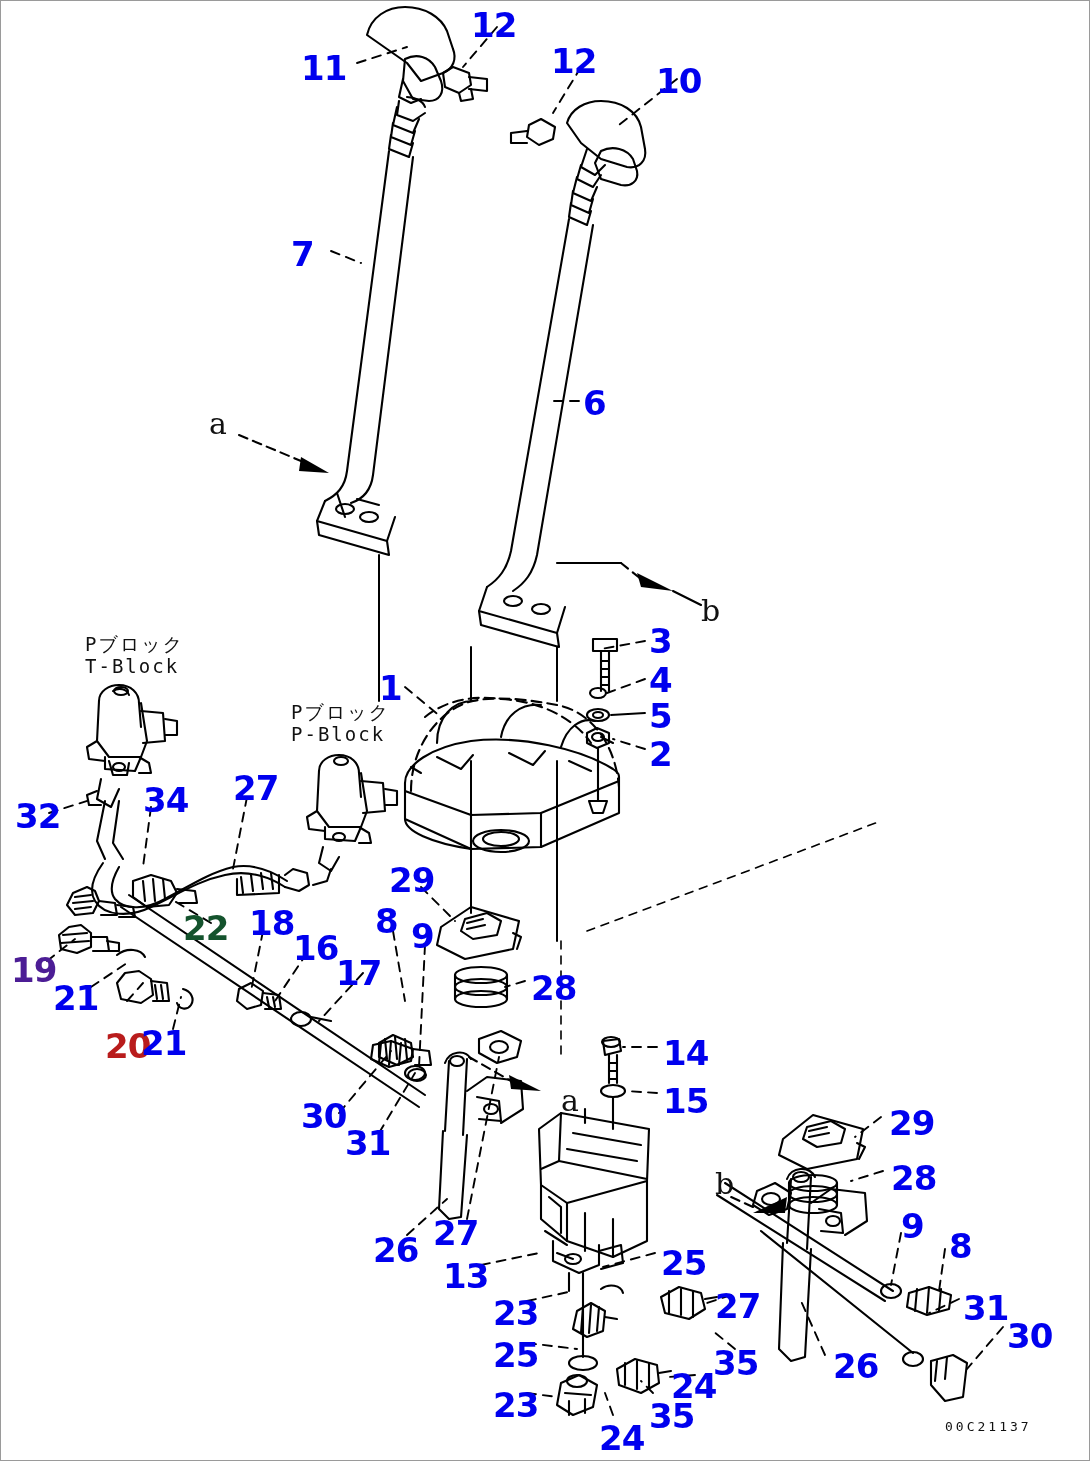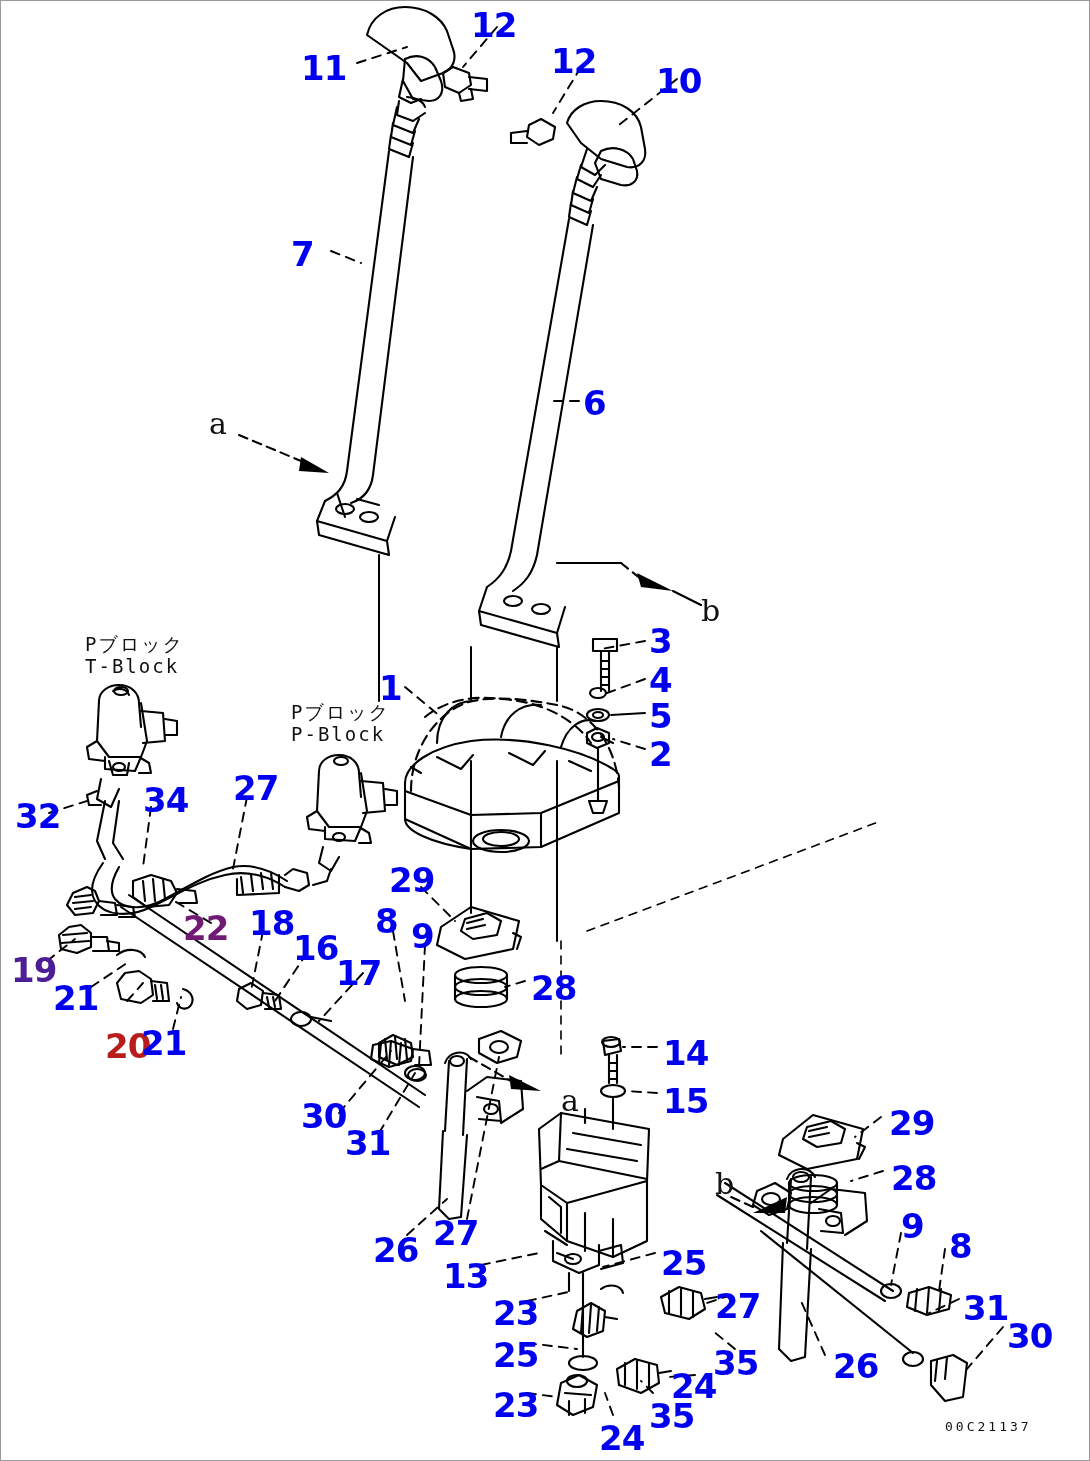--- a/index.html
+++ b/index.html
@@ -478,21 +478,21 @@
       <div class="cal" style="left: 648px; top: 698px; color: rgb(0, 0, 238);">5</div>
       <div class="cal" style="left: 648px; top: 736px; color: rgb(0, 0, 238);">2</div>
       <div class="cal" style="left: 378px; top: 670px; color: rgb(0, 0, 238);">1</div>
       <div class="cal" style="left: 14px; top: 798px; color: rgb(0, 0, 238);">32</div>
       <div class="cal" style="left: 142px; top: 782px; color: rgb(0, 0, 238);">34</div>
       <div class="cal" style="left: 232px; top: 770px; color: rgb(0, 0, 238);">27</div>
       <div class="cal" style="left: 10px; top: 952px; color: #4c1d95;">19</div>
       <div class="cal" style="left: 52px; top: 980px; color: rgb(0, 0, 238);">21</div>
       <div class="cal" style="left: 104px; top: 1000px; color: #b91c1c; margin-top: 28px;">20</div>
       <div class="cal" style="left: 140px; top: 1025px; color: rgb(0, 0, 238);">21</div>
-      <div class="cal" style="left: 182px; top: 910px; color: #701a75;">22</div>
+      <div class="cal" style="left: 182px; top: 910px; color: #14532d;">22</div>
       <div class="cal" style="left: 248px; top: 905px; color: rgb(0, 0, 238);">18</div>
       <div class="cal" style="left: 292px; top: 930px; color: rgb(0, 0, 238);">16</div>
       <div class="cal" style="left: 335px; top: 955px; color: rgb(0, 0, 238);">17</div>
       <div class="cal" style="left: 388px; top: 862px; color: rgb(0, 0, 238);">29</div>
       <div class="cal" style="left: 374px; top: 903px; color: rgb(0, 0, 238);">8</div>
       <div class="cal" style="left: 410px; top: 918px; color: rgb(0, 0, 238);">9</div>
       <div class="cal" style="left: 530px; top: 970px; color: rgb(0, 0, 238);">28</div>
       <div class="cal" style="left: 300px; top: 1098px; color: rgb(0, 0, 238);">30</div>
       <div class="cal" style="left: 344px; top: 1125px; color: rgb(0, 0, 238);">31</div>
       <div class="cal" style="left: 372px; top: 1232px; color: rgb(0, 0, 238);">26</div>

